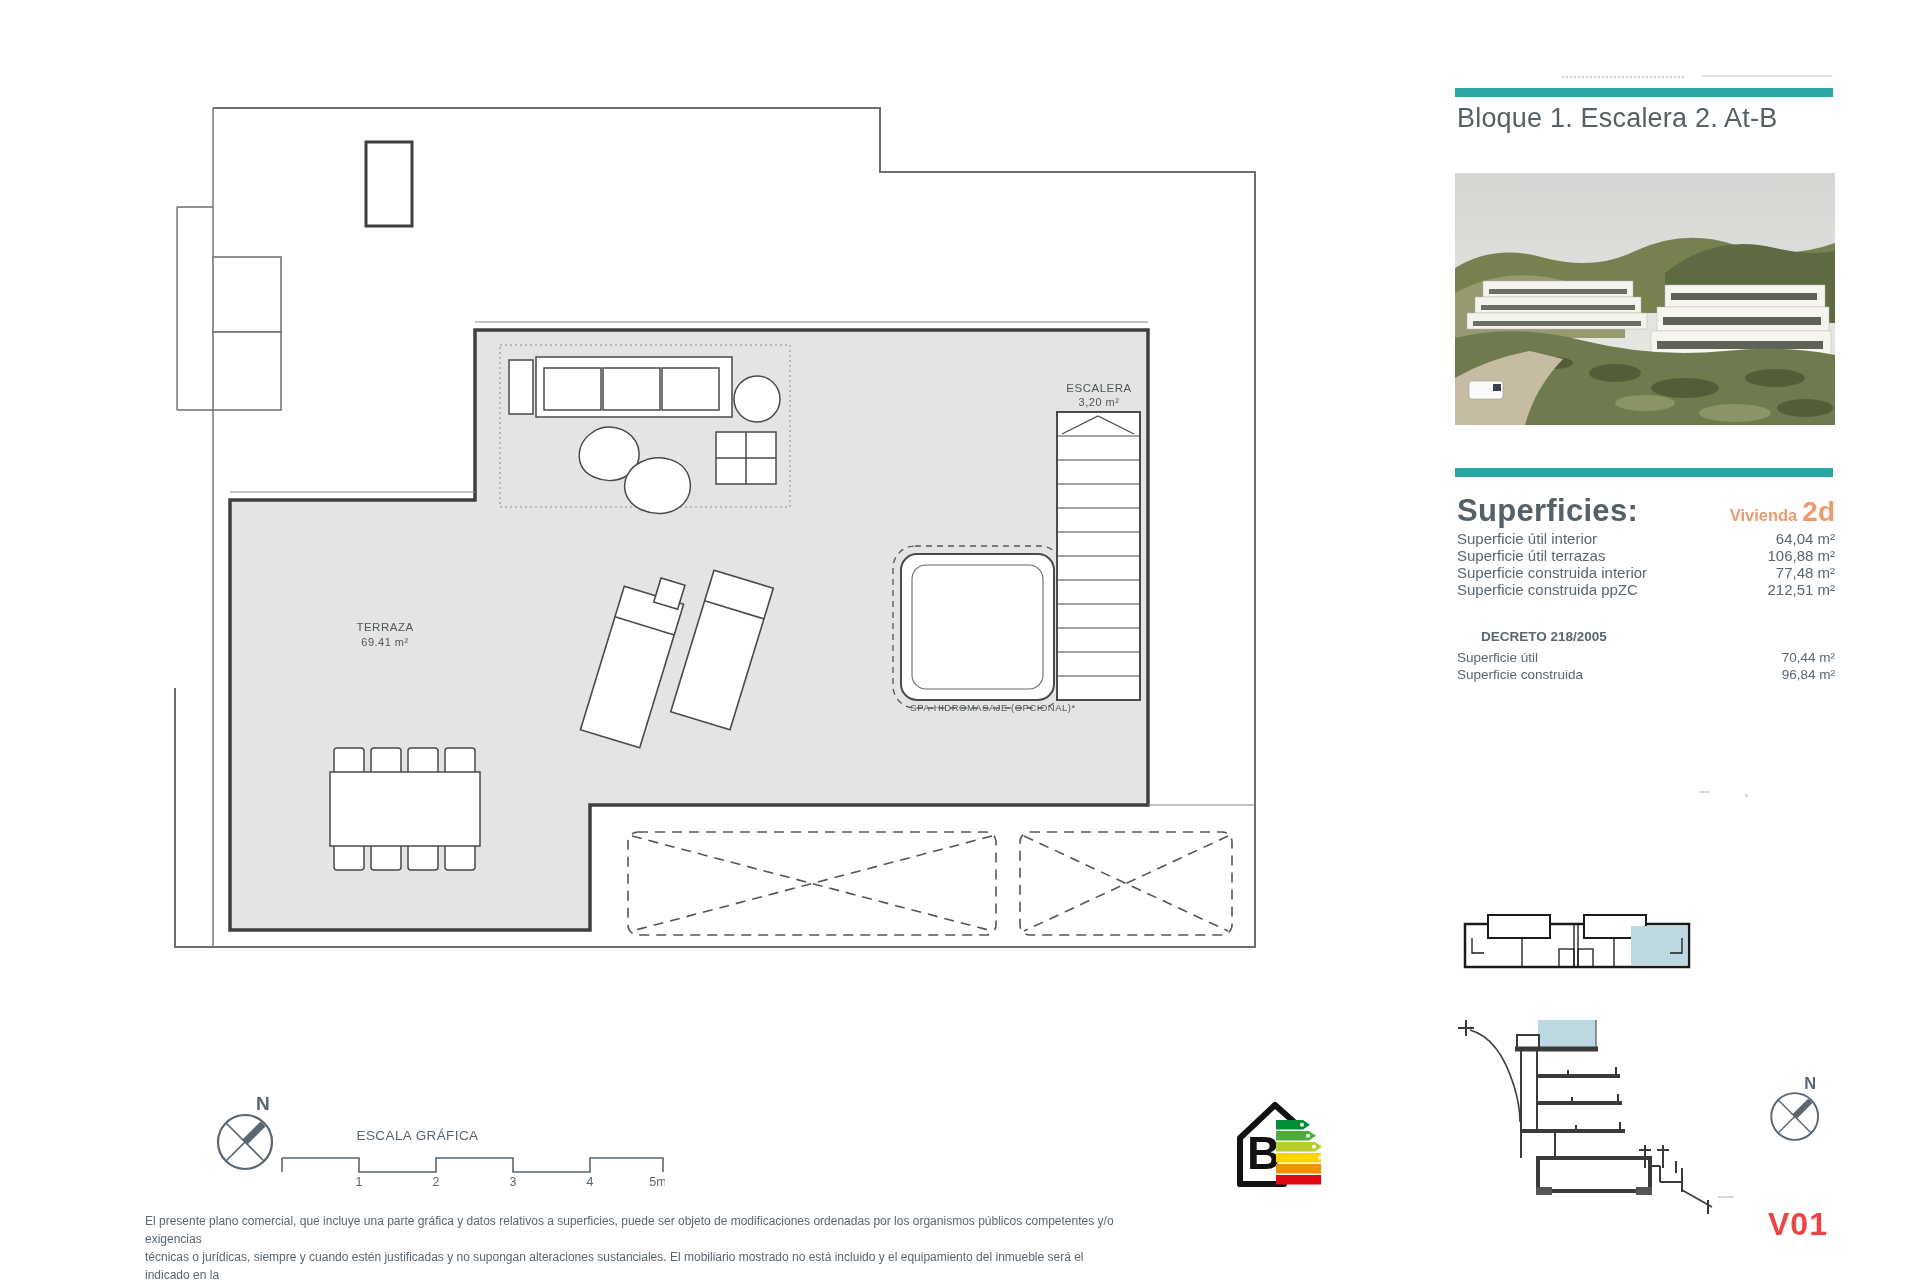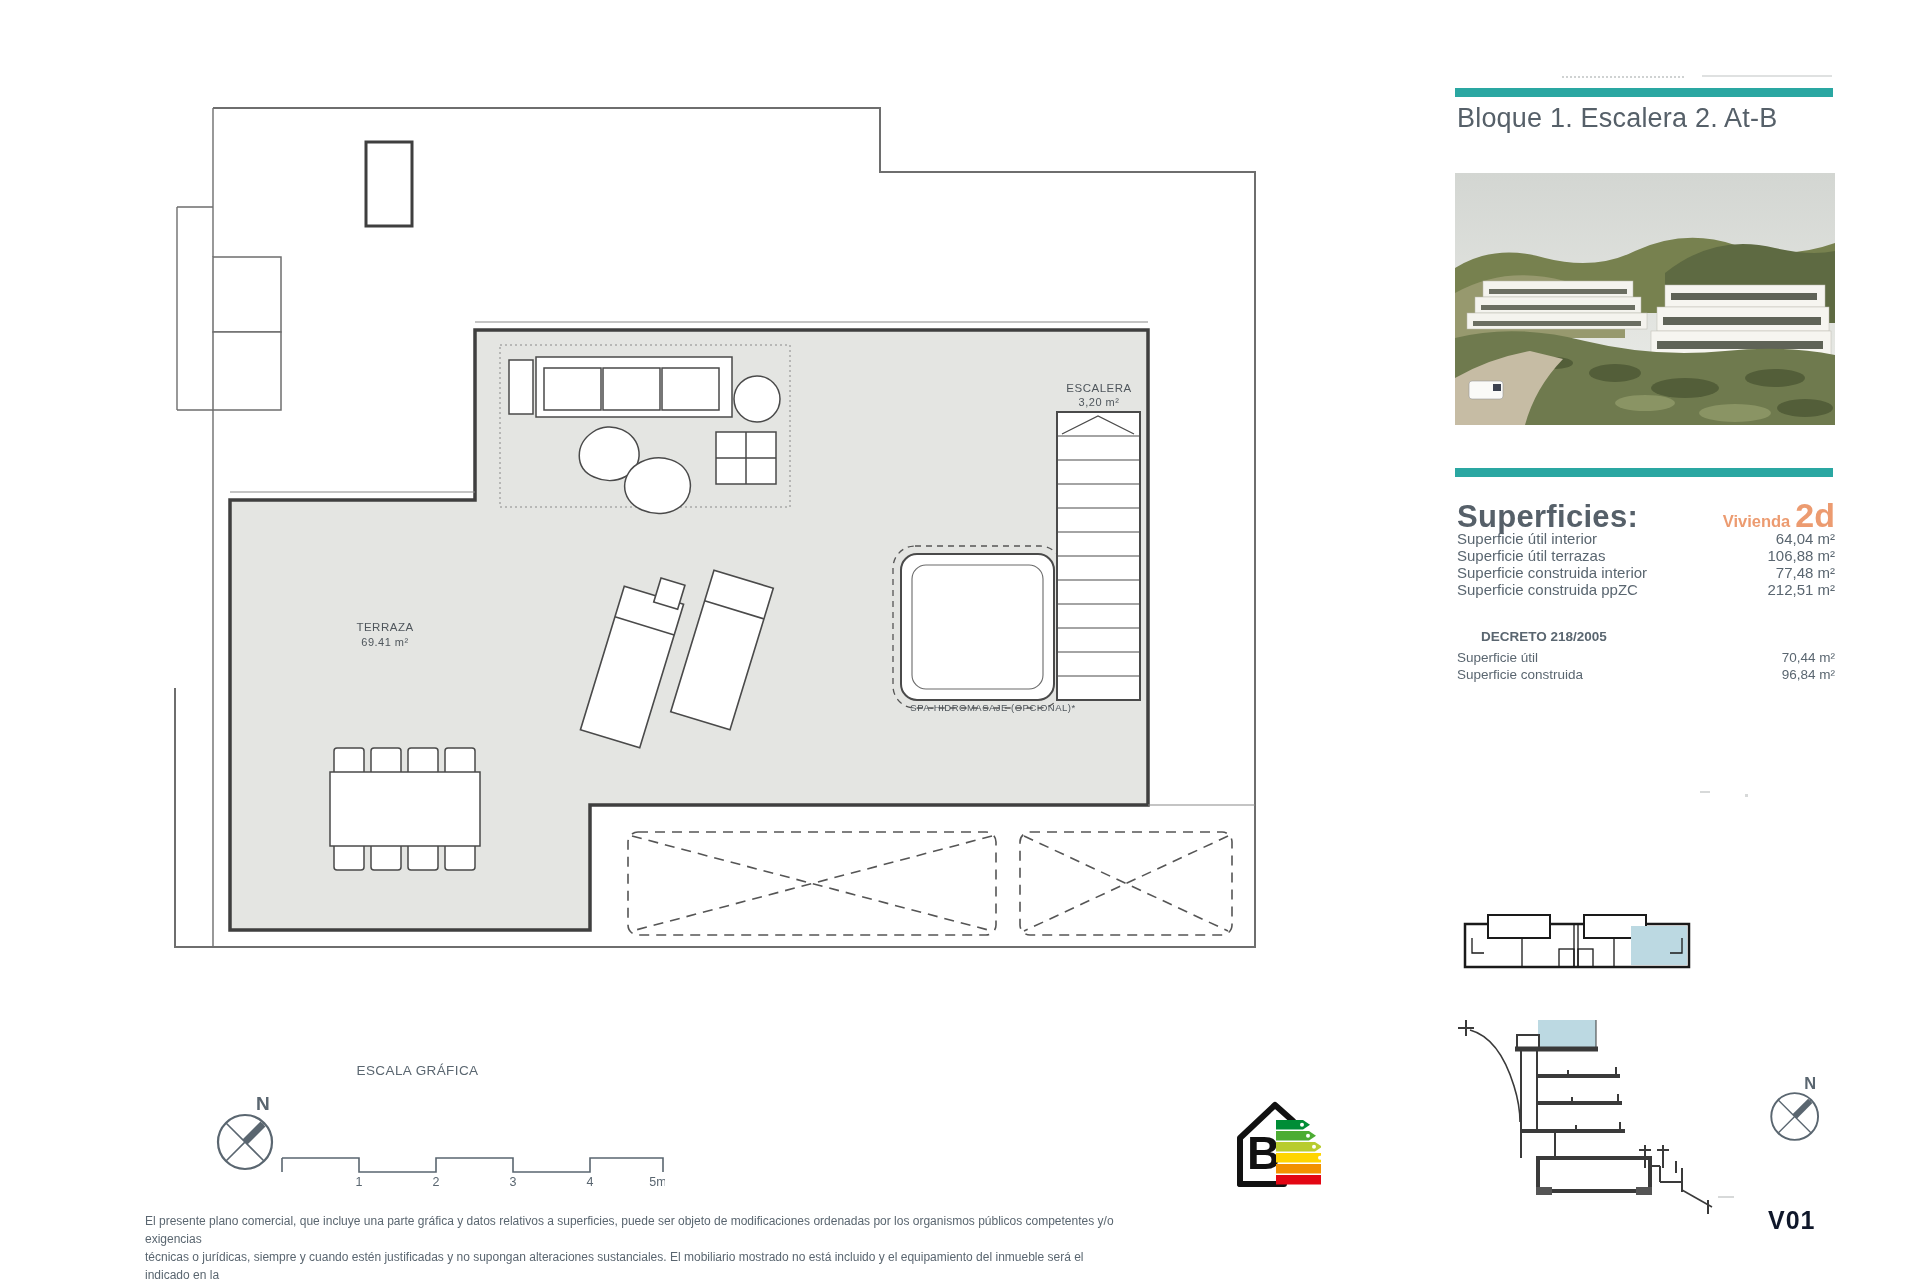--- a/index.html
+++ b/index.html
@@ -13,31 +13,31 @@
   .title-block{position:absolute;left:1457px;top:102px;width:380px;
                font-size:27px;font-weight:normal;color:#566069;line-height:1.24;letter-spacing:.2px;}
   .faded-line1{position:absolute;left:1562px;top:76px;width:122px;border-top:2px dotted #cfd2d2;}
   .faded-line2{position:absolute;left:1702px;top:75px;width:130px;height:2px;background:#dfe1e1;}
 
   .sup-head-row{position:absolute;left:1457px;top:482px;width:378px;display:flex;
                 justify-content:space-between;align-items:baseline;text-align:right;}
   .sup-title{font-size:31px;font-weight:bold;color:#566069;letter-spacing:.3px;}
   .viv-wrap{display:flex;align-items:baseline;gap:5px;color:#EC9B70;font-weight:bold;}
   .viv-label{font-size:16.5px;}
-  .viv-code{font-size:34px;line-height:1;margin-top:16px;}
+  .viv-code{font-size:28px;line-height:1;margin-top:16px;}
   .sup-rows{position:absolute;left:1457px;top:530px;width:378px;font-size:15px;}
   .sup-row{display:flex;justify-content:space-between;line-height:17px;}
   .decreto{position:absolute;left:1457px;top:628px;width:378px;font-size:13.5px;}
   .decreto .head{font-weight:bold;line-height:17px;margin-bottom:4px;padding-left:24px;}
 
   .disclaimer{position:absolute;left:145px;top:1212px;width:980px;
               font-size:12px;line-height:18px;color:#5A6670;}
-  .escala-label{position:absolute;left:300px;top:1063px;width:235px;text-align:center;
+  .escala-label{position:absolute;left:300px;top:1128px;width:235px;text-align:center;
                 font-size:13.5px;color:#5A6670;letter-spacing:.4px;}
-  .v01{position:absolute;left:1768px;top:1206px;font-size:25px;font-weight:bold;color:#0f172a;letter-spacing:1px;}
+  .v01{position:absolute;left:1768px;top:1206px;font-size:32px;font-weight:bold;color:#ef4444;letter-spacing:1px;}
   .smudge{position:absolute;background:#d7d9d9;}
 </style>
 </head>
 <body>
 
 <div class="page">
 
   <svg class="abs" style="left:160px;top:95px;width:1110px;height:865px" viewBox="160 95 1110 865">
 
     <g fill="none" stroke="#6e6e6e" stroke-width="2">

